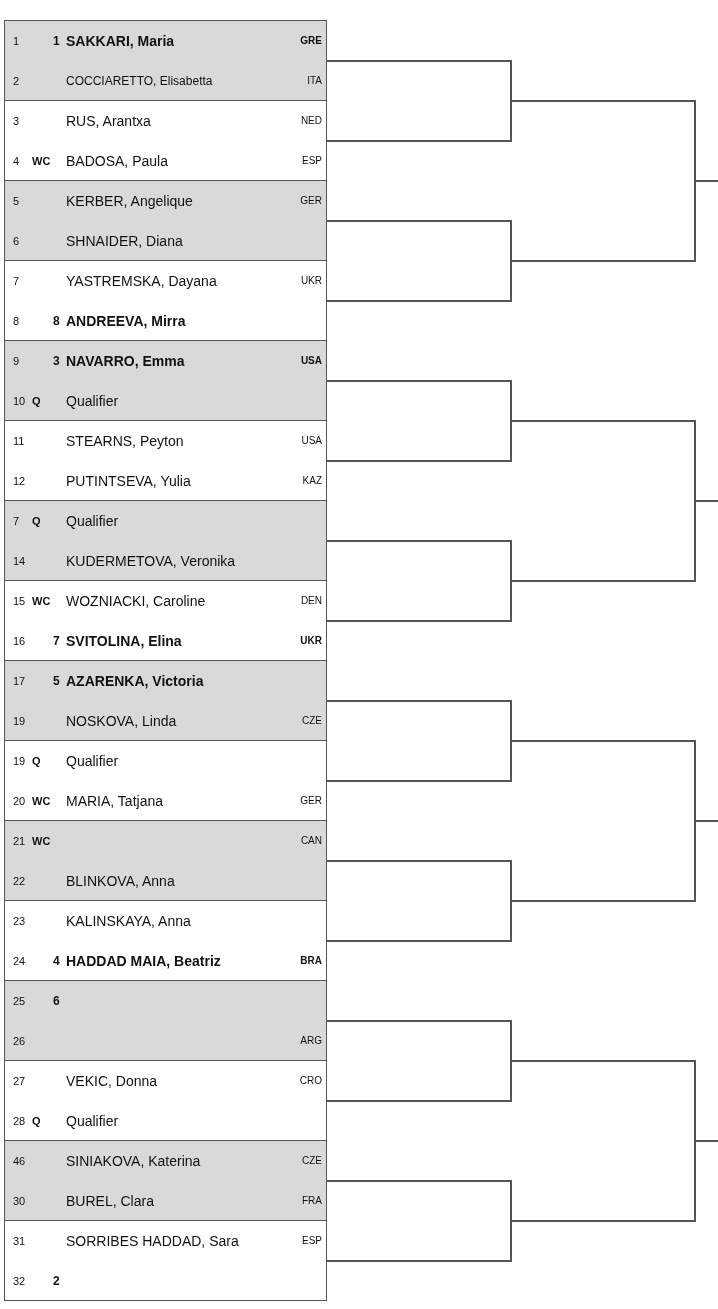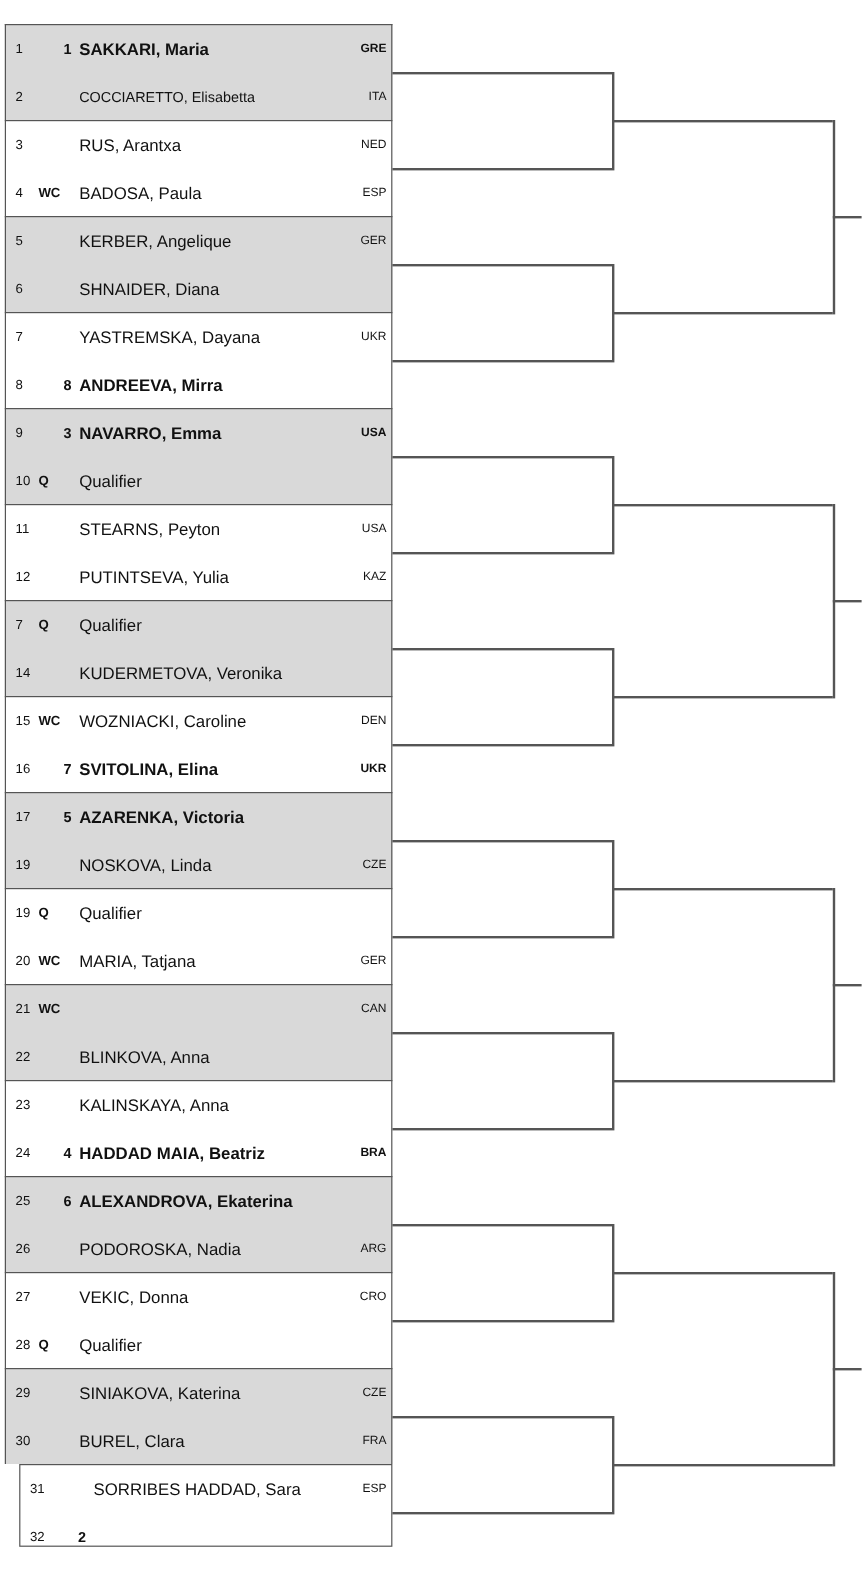--- a/index.html
+++ b/index.html
@@ -1,19 +1,19 @@
 <!DOCTYPE html>
 <html><head>
 <meta charset="utf-8">
 <style>
   html,body{margin:0;padding:0;background:#fff;}
   body{width:718px;height:1309px;position:relative;overflow:hidden;font-family:"Liberation Sans",sans-serif;color:#111;}
   #draw{position:absolute;left:4px;top:20px;width:323px;}
   .pair{position:relative;height:80px;border:1.5px solid #555;border-bottom:none;box-sizing:border-box;}
-  .pair.last{border-bottom:1.5px solid #555;height:69px;margin-left:12px;}
+  .pair.last{border-bottom:1.5px solid #555;height:81px;}
   .pair.gray{background:#d9d9d9;}
   .row{height:40px;position:relative;}
   .pos{position:absolute;left:8px;top:0;line-height:40px;font-size:11px;}
   .tag{position:absolute;left:27px;top:0;line-height:40px;font-size:11px;font-weight:bold;}
   .seed{position:absolute;left:48px;top:0;line-height:40px;font-size:12px;font-weight:bold;}
   .name{position:absolute;left:61px;top:0;line-height:40px;font-size:14px;}
   .name.small{font-size:12px;}
   .name.bold{font-weight:bold;}
   .nat{position:absolute;right:4px;top:0;line-height:40px;font-size:10px;}
   .nat.bold{font-weight:bold;}
@@ -212,28 +212,26 @@
         <span class="seed">4</span>
         <span class="name bold">HADDAD MAIA, Beatriz</span>
         <span class="nat bold">BRA</span>
       </div>
     </div>
     <div class="pair gray">
       <div class="row">
         <span class="pos">25</span>
         <span class="tag"></span>
         <span class="seed">6</span>
-        <span class="name bold">ALEXANDROVA, Ekaterina</span>
         <span class="nat bold"></span>
       </div>
       <div class="row">
         <span class="pos">26</span>
         <span class="tag"></span>
         <span class="seed"></span>
-        <span class="name">PODOROSKA, Nadia</span>
         <span class="nat">ARG</span>
       </div>
     </div>
     <div class="pair">
       <div class="row">
         <span class="pos">27</span>
         <span class="tag"></span>
         <span class="seed"></span>
         <span class="name">VEKIC, Donna</span>
         <span class="nat">CRO</span>
@@ -241,21 +239,21 @@
       <div class="row">
         <span class="pos">28</span>
         <span class="tag">Q</span>
         <span class="seed"></span>
         <span class="name">Qualifier</span>
         <span class="nat"></span>
       </div>
     </div>
     <div class="pair gray">
       <div class="row">
-        <span class="pos">29</span>
+        <span class="pos">46</span>
         <span class="tag"></span>
         <span class="seed"></span>
         <span class="name">SINIAKOVA, Katerina</span>
         <span class="nat">CZE</span>
       </div>
       <div class="row">
         <span class="pos">30</span>
         <span class="tag"></span>
         <span class="seed"></span>
         <span class="name">BUREL, Clara</span>

